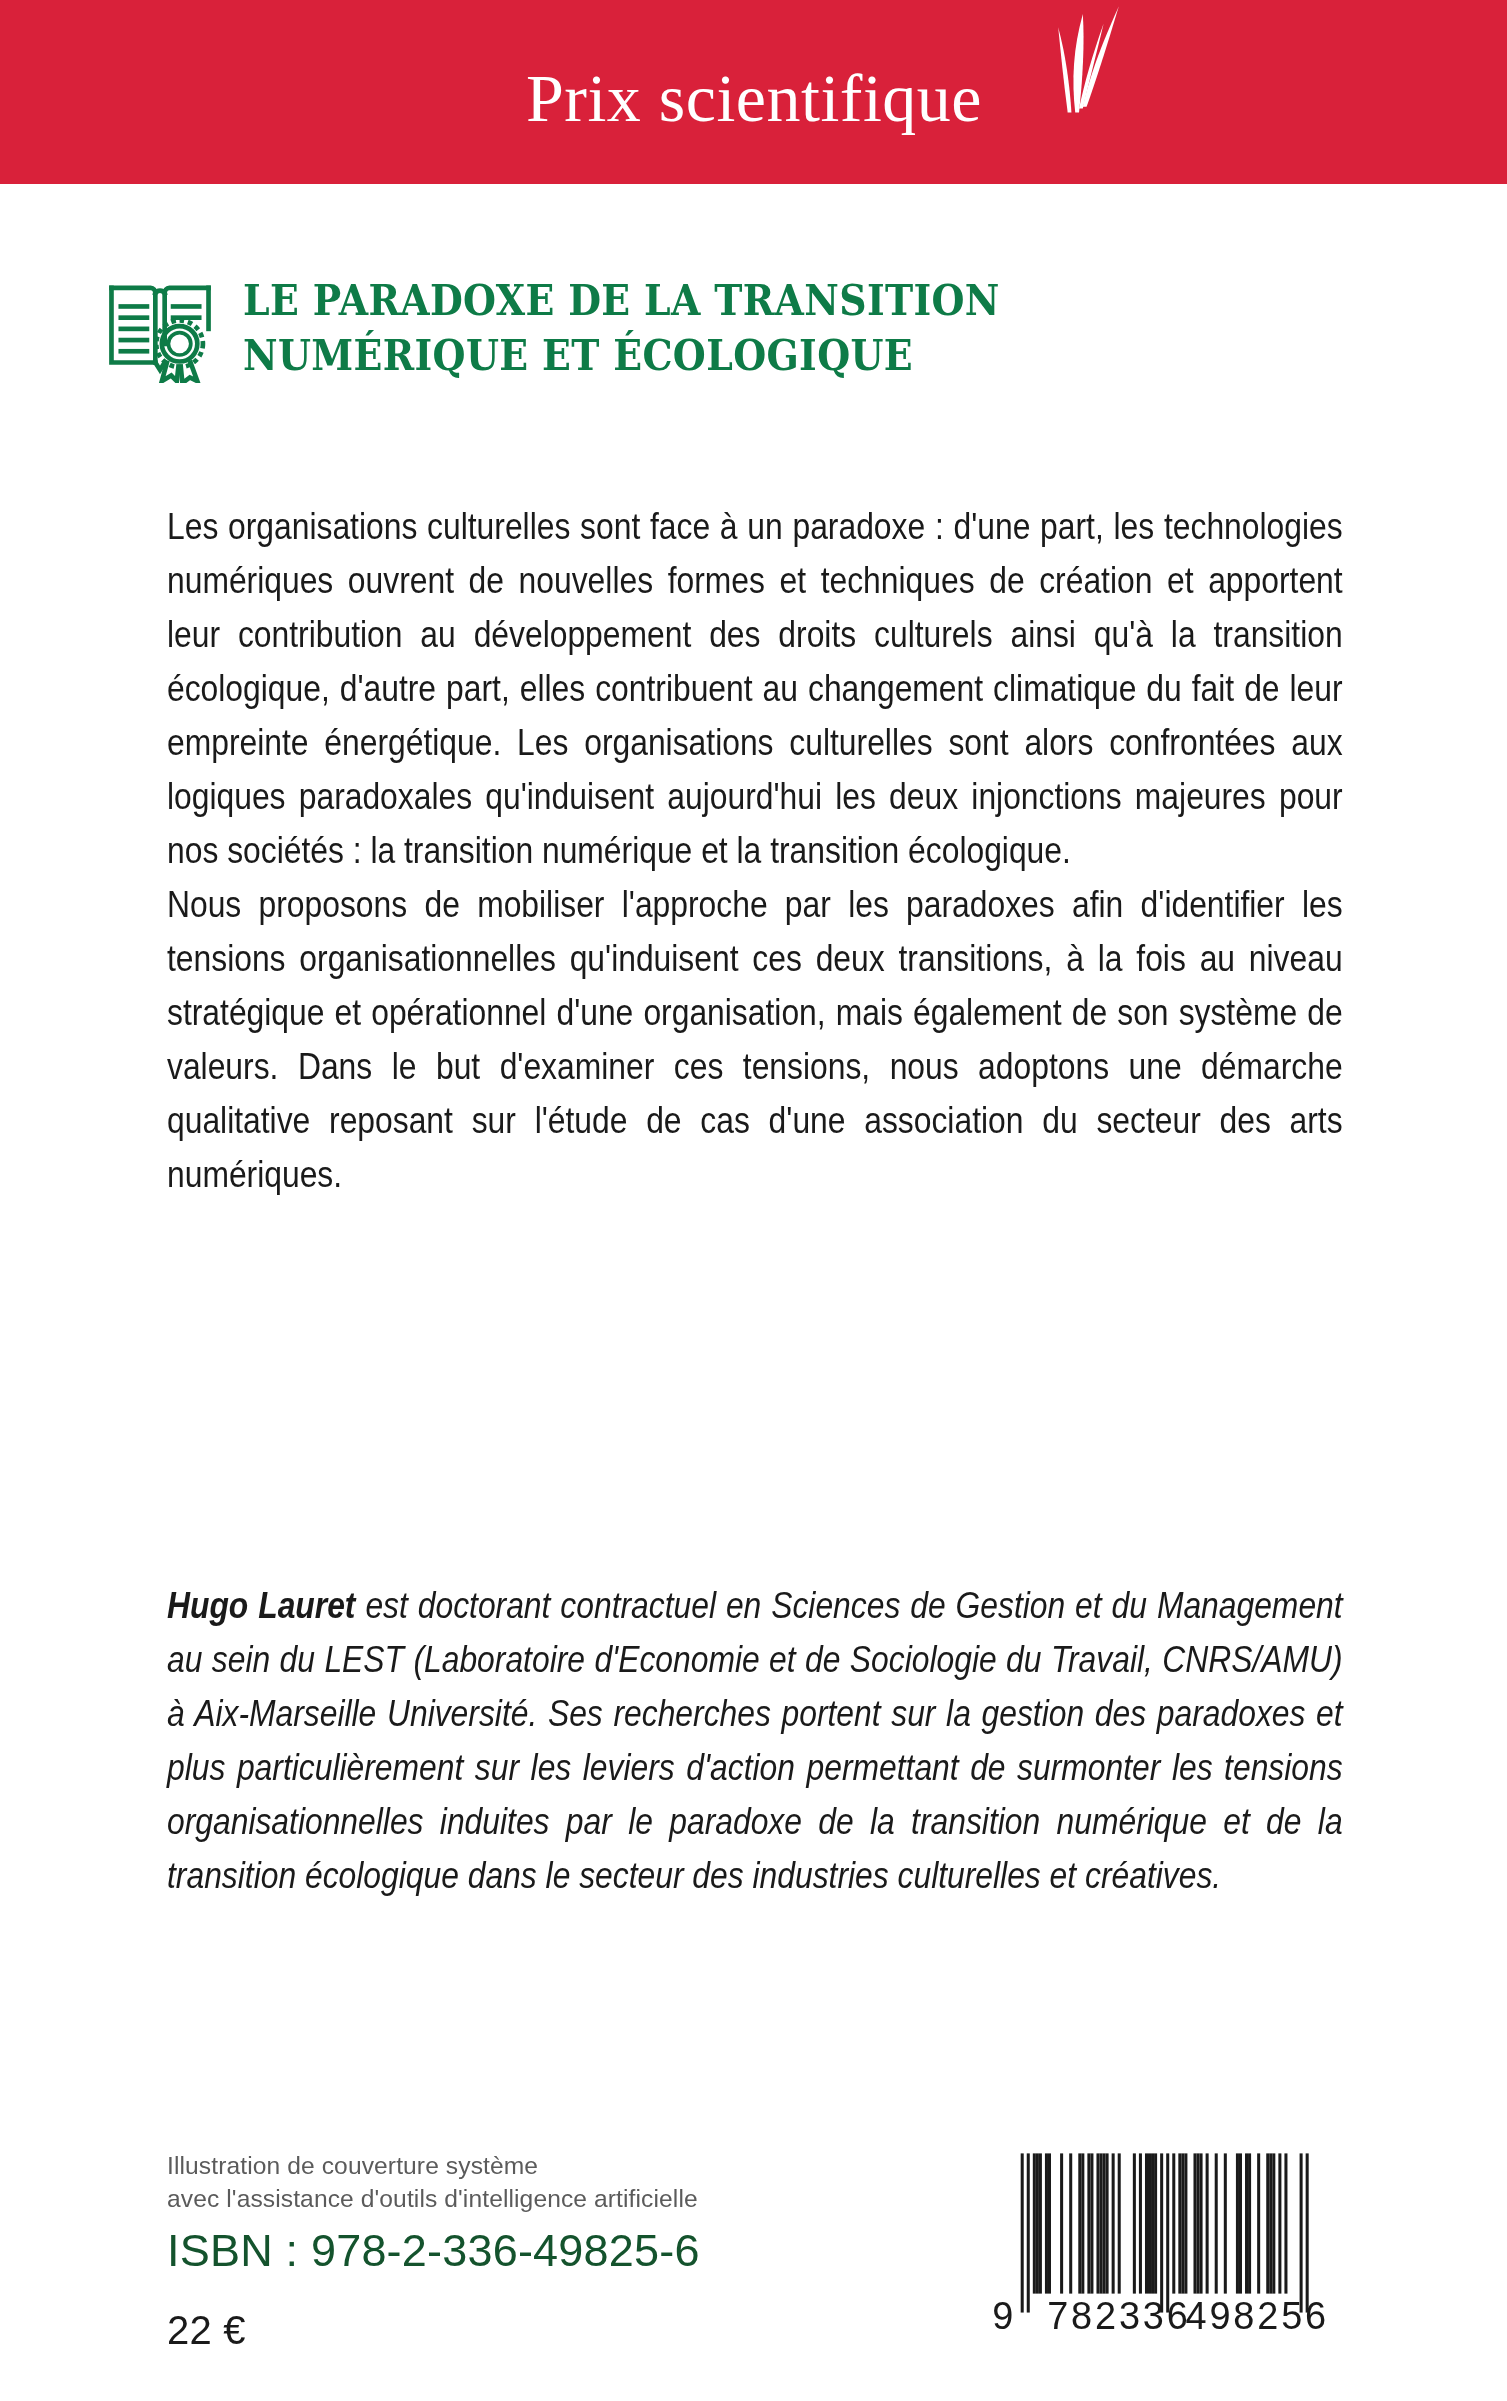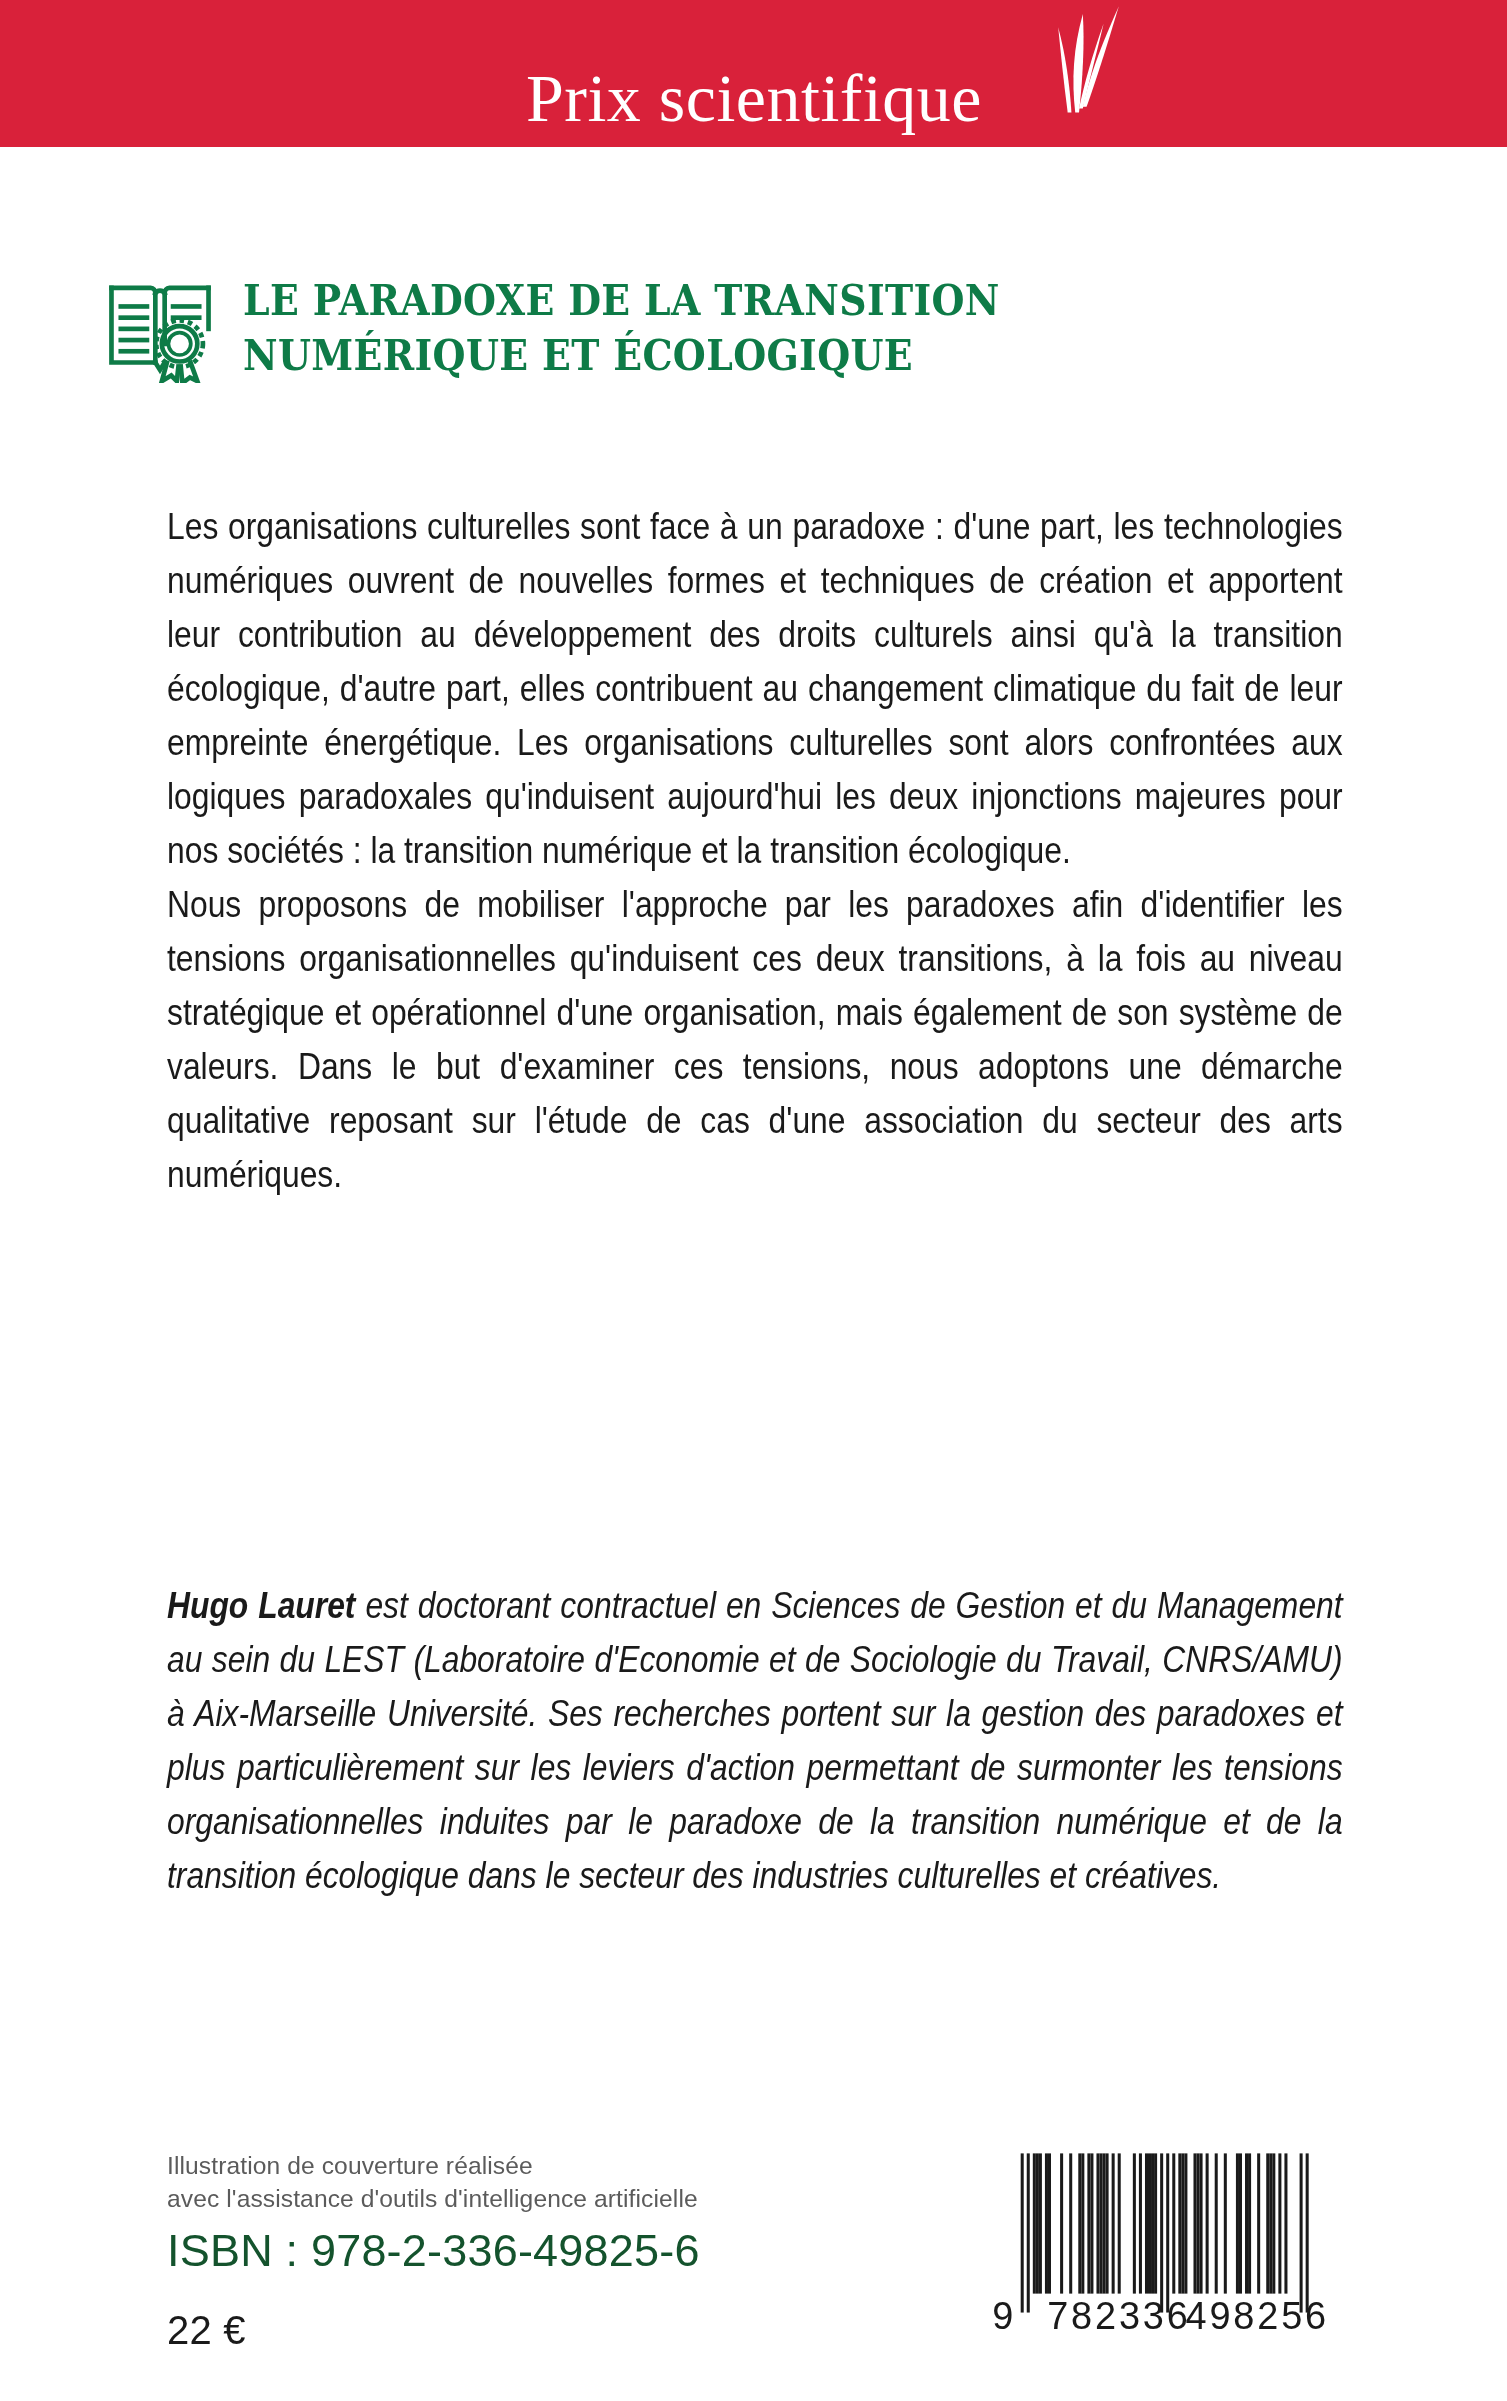--- a/index.html
+++ b/index.html
@@ -15,21 +15,21 @@
     font-family: "Liberation Sans", sans-serif;
     position: relative;
     overflow: hidden;
   }
 
   
   .header-band {
     position: absolute;
     left: 0; top: 0;
     width: 1508px;
-    height: 147px;
+    height: 184px;
     background: #d9213a;
     overflow: hidden;
   }
 
   .harmattan-logo {
     position: absolute;
     left: 0; top: 0;
     width: 1508px;
     height: 176px;
     display: flex;
@@ -240,21 +240,21 @@
 <div class="blurb">
   <p>Les organisations culturelles sont face à un paradoxe : d'une part, les technologies numériques ouvrent de nouvelles formes et techniques de création et apportent leur contribution au développement des droits culturels ainsi qu'à la transition écologique, d'autre part, elles contribuent au changement climatique du fait de leur empreinte énergétique. Les organisations culturelles sont alors confrontées aux logiques paradoxales qu'induisent aujourd'hui les deux injonctions majeures pour nos sociétés : la transition numérique et la transition écologique.</p>
   <p>Nous proposons de mobiliser l'approche par les paradoxes afin d'identifier les tensions organisationnelles qu'induisent ces deux transitions, à la fois au niveau stratégique et opérationnel d'une organisation, mais également de son système de valeurs. Dans le but d'examiner ces tensions, nous adoptons une démarche qualitative reposant sur l'étude de cas d'une association du secteur des arts numériques.</p>
 </div>
 
 <div class="author-bio"><span class="author-name">Hugo Lauret</span><span> est doctorant contractuel en Sciences de Gestion et du Management au sein du LEST (Laboratoire d'Economie et de Sociologie du Travail, CNRS/AMU) à Aix-Marseille Université. Ses recherches portent sur la gestion des paradoxes et plus particulièrement sur les leviers d'action permettant de surmonter les tensions organisationnelles induites par le paradoxe de la transition numérique et de la transition écologique dans le secteur des industries culturelles et créatives.</span></div>
 
 <div class="footer">
 
   <div class="imprint-block">
-    <div class="imprint-line">Illustration de couverture réalisée</div>
+    <div class="imprint-line">Illustration de couverture système</div>
     <div class="imprint-line">avec l'assistance d'outils d'intelligence artificielle</div>
     <div class="isbn-line">ISBN : 978-2-336-49825-6</div>
     <div class="price-line">22 €</div>
   </div>
 
   <div class="barcode-wrap">
     <svg class="barcode-svg" width="360" height="199" viewBox="0 0 380 210" aria-hidden="true">
       <rect x="0" y="0" width="380" height="210" fill="#ffffff"></rect>
       <g id="bars" fill="#1a1a1a">
           <rect x="44.00" y="12" width="3.20" height="168"></rect>

